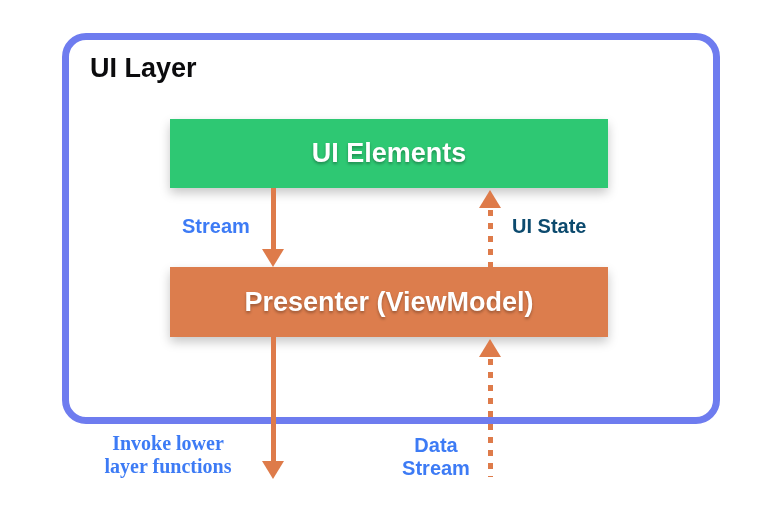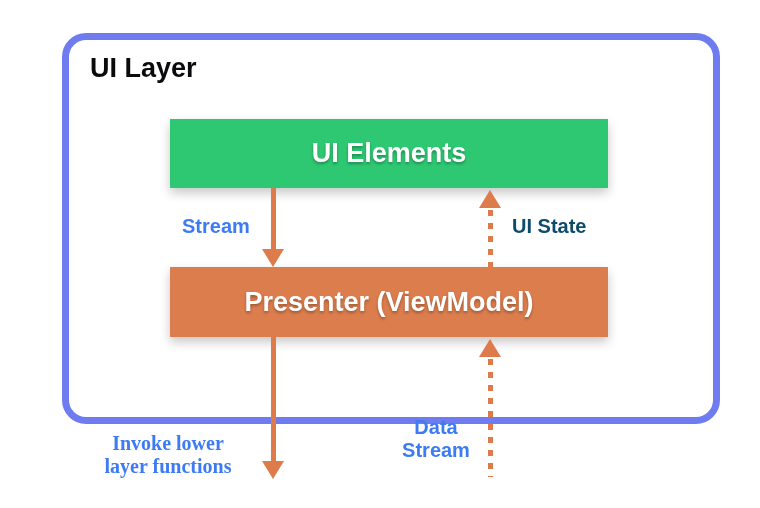--- a/index.html
+++ b/index.html
@@ -82,21 +82,21 @@
     position: absolute;
     color: #3D7BF5;
     font-size: 20px;
     font-weight: 700;
     line-height: 23px;
     white-space: pre-line;
   }
   .label-events      { left: 182px; top: 215px; }
   .label-ui-state    { left: 512px; top: 215px; }
   .label-invoke      { left: 82px;  top: 432px; width: 172px; text-align: center; font-family: Liberation Serif, serif; }
-  .label-data-stream { left: 396px; top: 416px; width: 80px;  text-align: center; }
+  .label-data-stream { left: 396px; top: 434px; width: 80px;  text-align: center; }
 </style>
 </head>
 <body>
 
 <div class="canvas">
 
   <div class="outer-box" style="border-color: rgb(110, 124, 239);"></div>
 
   <div class="layer-title" style="color: rgb(11, 11, 13);">UI Layer</div>
 

